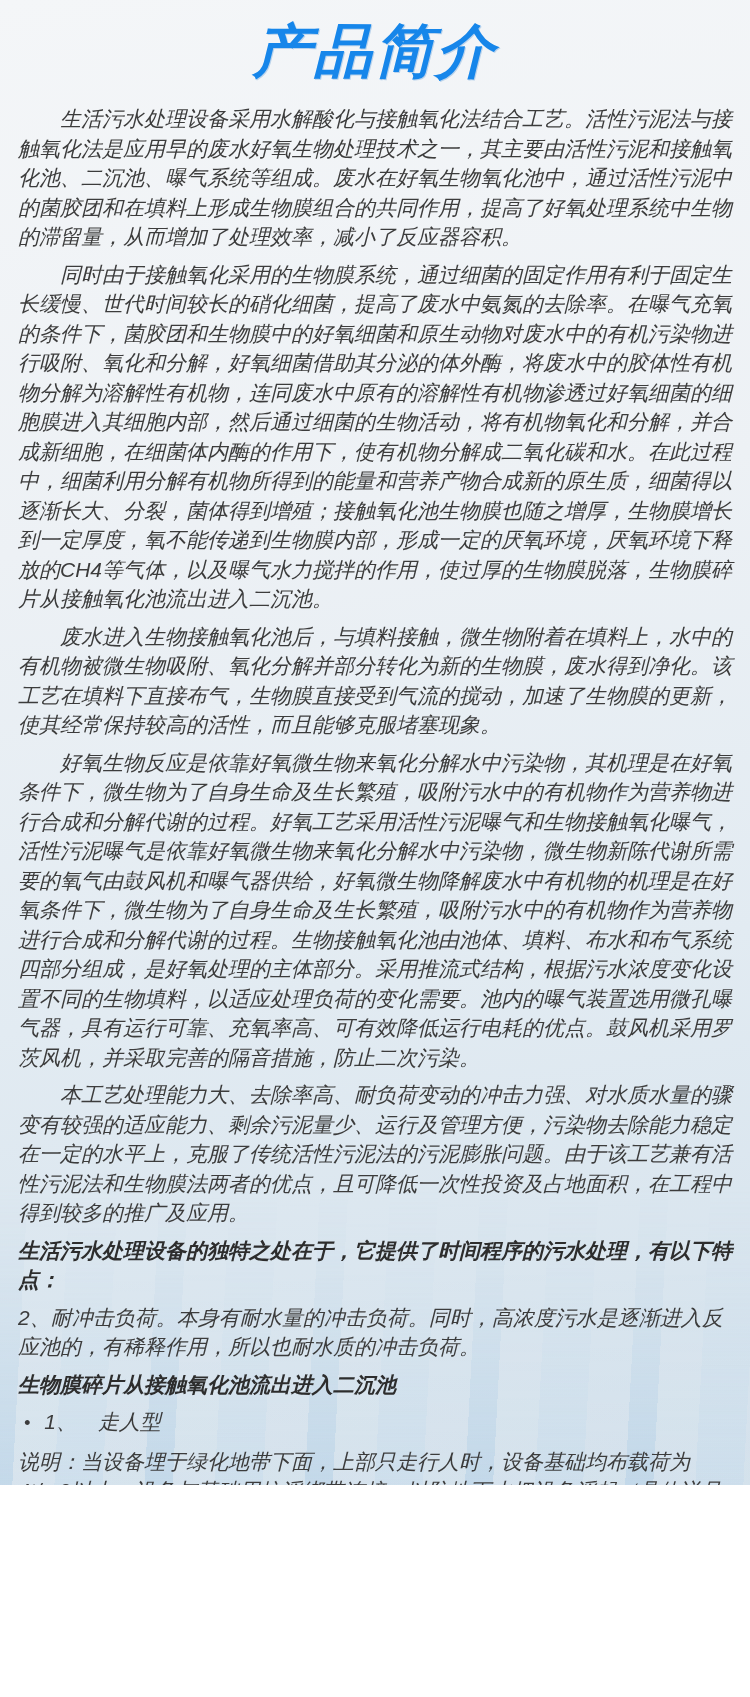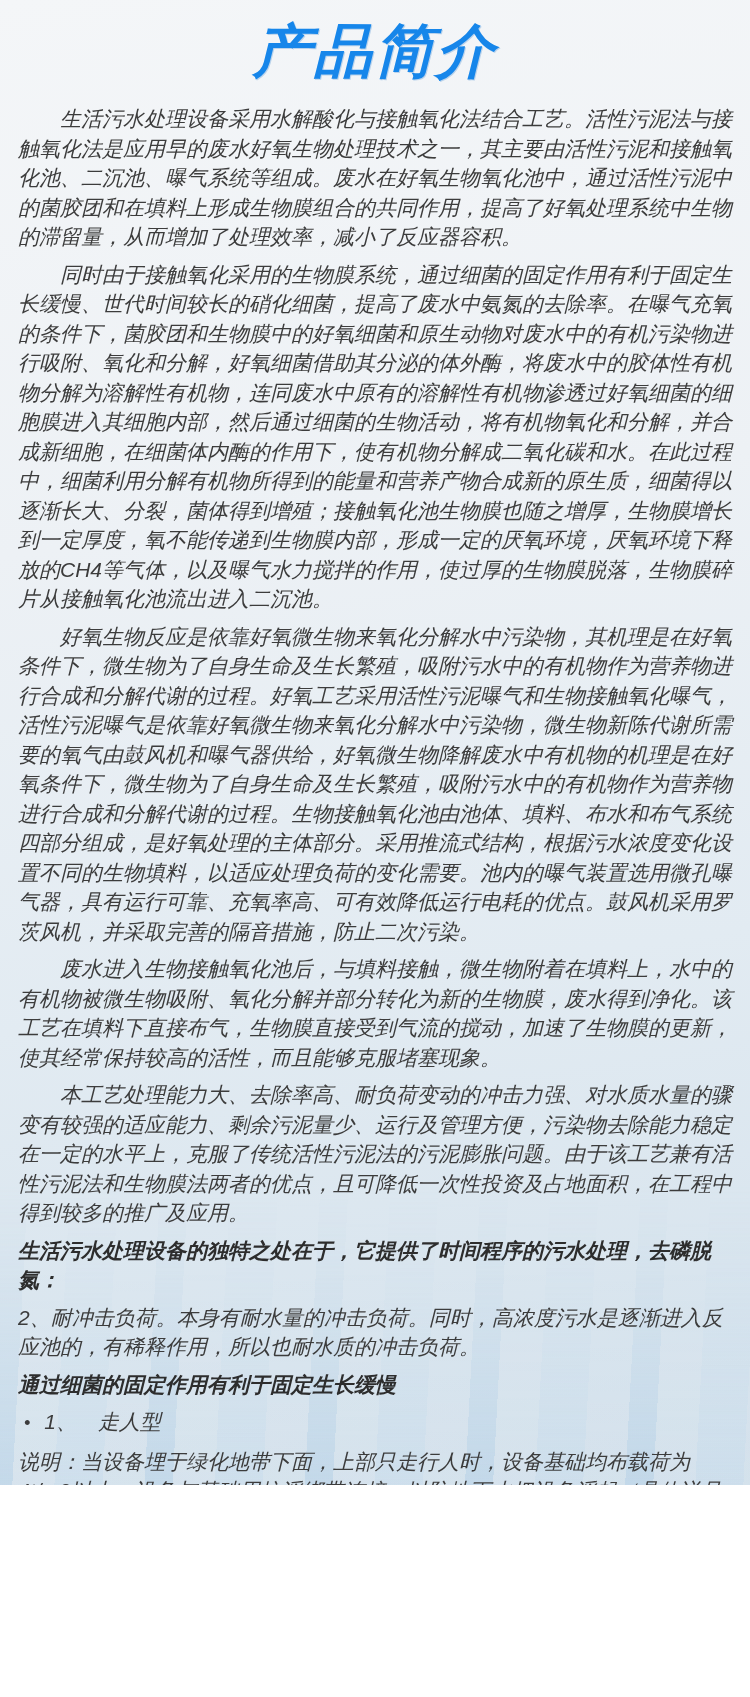--- a/index.html
+++ b/index.html
@@ -53,28 +53,28 @@
 <body>
 
 <div class="page">
   <div class="bg-texture"></div>
 
   <h1 class="title">产品简介</h1>
 
   <div class="body">
     <p class="indent">生活污水处理设备采用水解酸化与接触氧化法结合工艺。活性污泥法与接触氧化法是应用早的废水好氧生物处理技术之一，其主要由活性污泥和接触氧化池、二沉池、曝气系统等组成。废水在好氧生物氧化池中，通过活性污泥中的菌胶团和在填料上形成生物膜组合的共同作用，提高了好氧处理系统中生物的滞留量，从而增加了处理效率，减小了反应器容积。</p>
     <p class="indent">同时由于接触氧化采用的生物膜系统，通过细菌的固定作用有利于固定生长缓慢、世代时间较长的硝化细菌，提高了废水中氨氮的去除率。在曝气充氧的条件下，菌胶团和生物膜中的好氧细菌和原生动物对废水中的有机污染物进行吸附、氧化和分解，好氧细菌借助其分泌的体外酶，将废水中的胶体性有机物分解为溶解性有机物，连同废水中原有的溶解性有机物渗透过好氧细菌的细胞膜进入其细胞内部，然后通过细菌的生物活动，将有机物氧化和分解，并合成新细胞，在细菌体内酶的作用下，使有机物分解成二氧化碳和水。在此过程中，细菌利用分解有机物所得到的能量和营养产物合成新的原生质，细菌得以逐渐长大、分裂，菌体得到增殖；接触氧化池生物膜也随之增厚，生物膜增长到一定厚度，氧不能传递到生物膜内部，形成一定的厌氧环境，厌氧环境下释放的CH4等气体，以及曝气水力搅拌的作用，使过厚的生物膜脱落，生物膜碎片从接触氧化池流出进入二沉池。</p>
+    <p class="indent">废水进入生物接触氧化池后，与填料接触，微生物附着在填料上，水中的有机物被微生物吸附、氧化分解并部分转化为新的生物膜，废水得到净化。该工艺在填料下直接布气，生物膜直接受到气流的搅动，加速了生物膜的更新，使其经常保持较高的活性，而且能够克服堵塞现象。</p>
     <p class="indent">好氧生物反应是依靠好氧微生物来氧化分解水中污染物，其机理是在好氧条件下，微生物为了自身生命及生长繁殖，吸附污水中的有机物作为营养物进行合成和分解代谢的过程。好氧工艺采用活性污泥曝气和生物接触氧化曝气，活性污泥曝气是依靠好氧微生物来氧化分解水中污染物，微生物新陈代谢所需要的氧气由鼓风机和曝气器供给，好氧微生物降解废水中有机物的机理是在好氧条件下，微生物为了自身生命及生长繁殖，吸附污水中的有机物作为营养物进行合成和分解代谢的过程。生物接触氧化池由池体、填料、布水和布气系统四部分组成，是好氧处理的主体部分。采用推流式结构，根据污水浓度变化设置不同的生物填料，以适应处理负荷的变化需要。池内的曝气装置选用微孔曝气器，具有运行可靠、充氧率高、可有效降低运行电耗的优点。鼓风机采用罗茨风机，并采取完善的隔音措施，防止二次污染。</p>
-    <p class="indent">废水进入生物接触氧化池后，与填料接触，微生物附着在填料上，水中的有机物被微生物吸附、氧化分解并部分转化为新的生物膜，废水得到净化。该工艺在填料下直接布气，生物膜直接受到气流的搅动，加速了生物膜的更新，使其经常保持较高的活性，而且能够克服堵塞现象。</p>
     <p class="indent">本工艺处理能力大、去除率高、耐负荷变动的冲击力强、对水质水量的骤变有较强的适应能力、剩余污泥量少、运行及管理方便，污染物去除能力稳定在一定的水平上，克服了传统活性污泥法的污泥膨胀问题。由于该工艺兼有活性污泥法和生物膜法两者的优点，且可降低一次性投资及占地面积，在工程中得到较多的推广及应用。</p>
 
-    <p class="bold-heading">生活污水处理设备的独特之处在于，它提供了时间程序的污水处理，去磷脱氮：</p>
+    <p class="bold-heading">生活污水处理设备的独特之处在于，它提供了时间程序的污水处理，有以下特点：</p>
     <p>2、耐冲击负荷。本身有耐水量的冲击负荷。同时，高浓度污水是逐渐进入反应池的，有稀释作用，所以也耐水质的冲击负荷。</p>
 
-    <p class="bold-heading">通过细菌的固定作用有利于固定生长缓慢</p>
+    <p class="bold-heading">生物膜碎片从接触氧化池流出进入二沉池</p>
 
     <p class="bullet-line">
       <span class="bullet-marker">•</span>
       <span>1、　走人型</span>
     </p>
     <p>说明：当设备埋于绿化地带下面，上部只走行人时，设备基础均布载荷为4t/m2以上，设备与基础用抗浮绑带连接，以防地下水把设备浮起（具体详见安装使用说明）。</p>
 
     <p class="bullet-line">
       <span class="bullet-marker">•</span>
       <span>2、　走车型</span>

